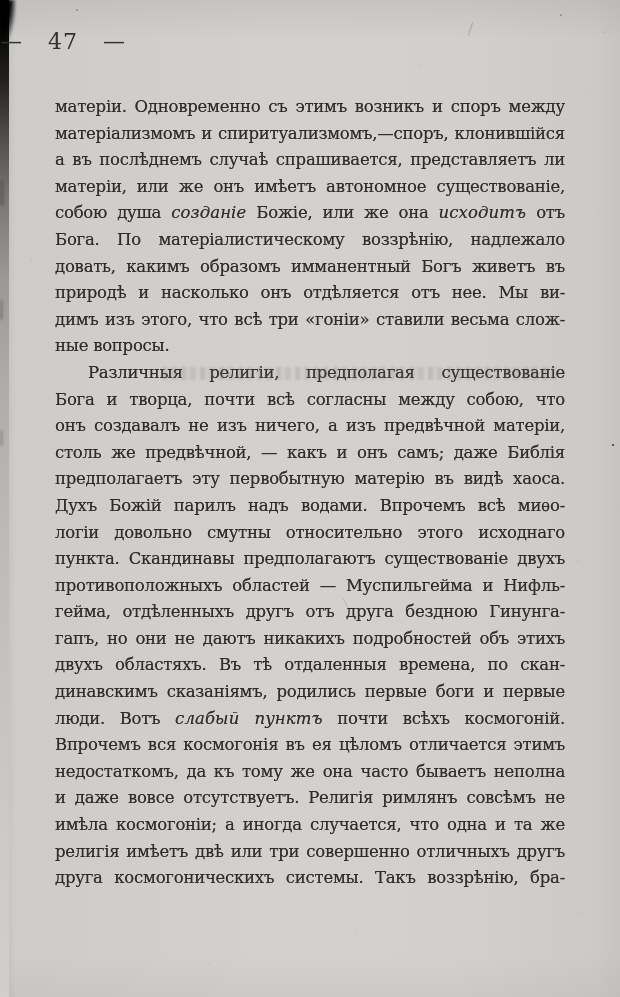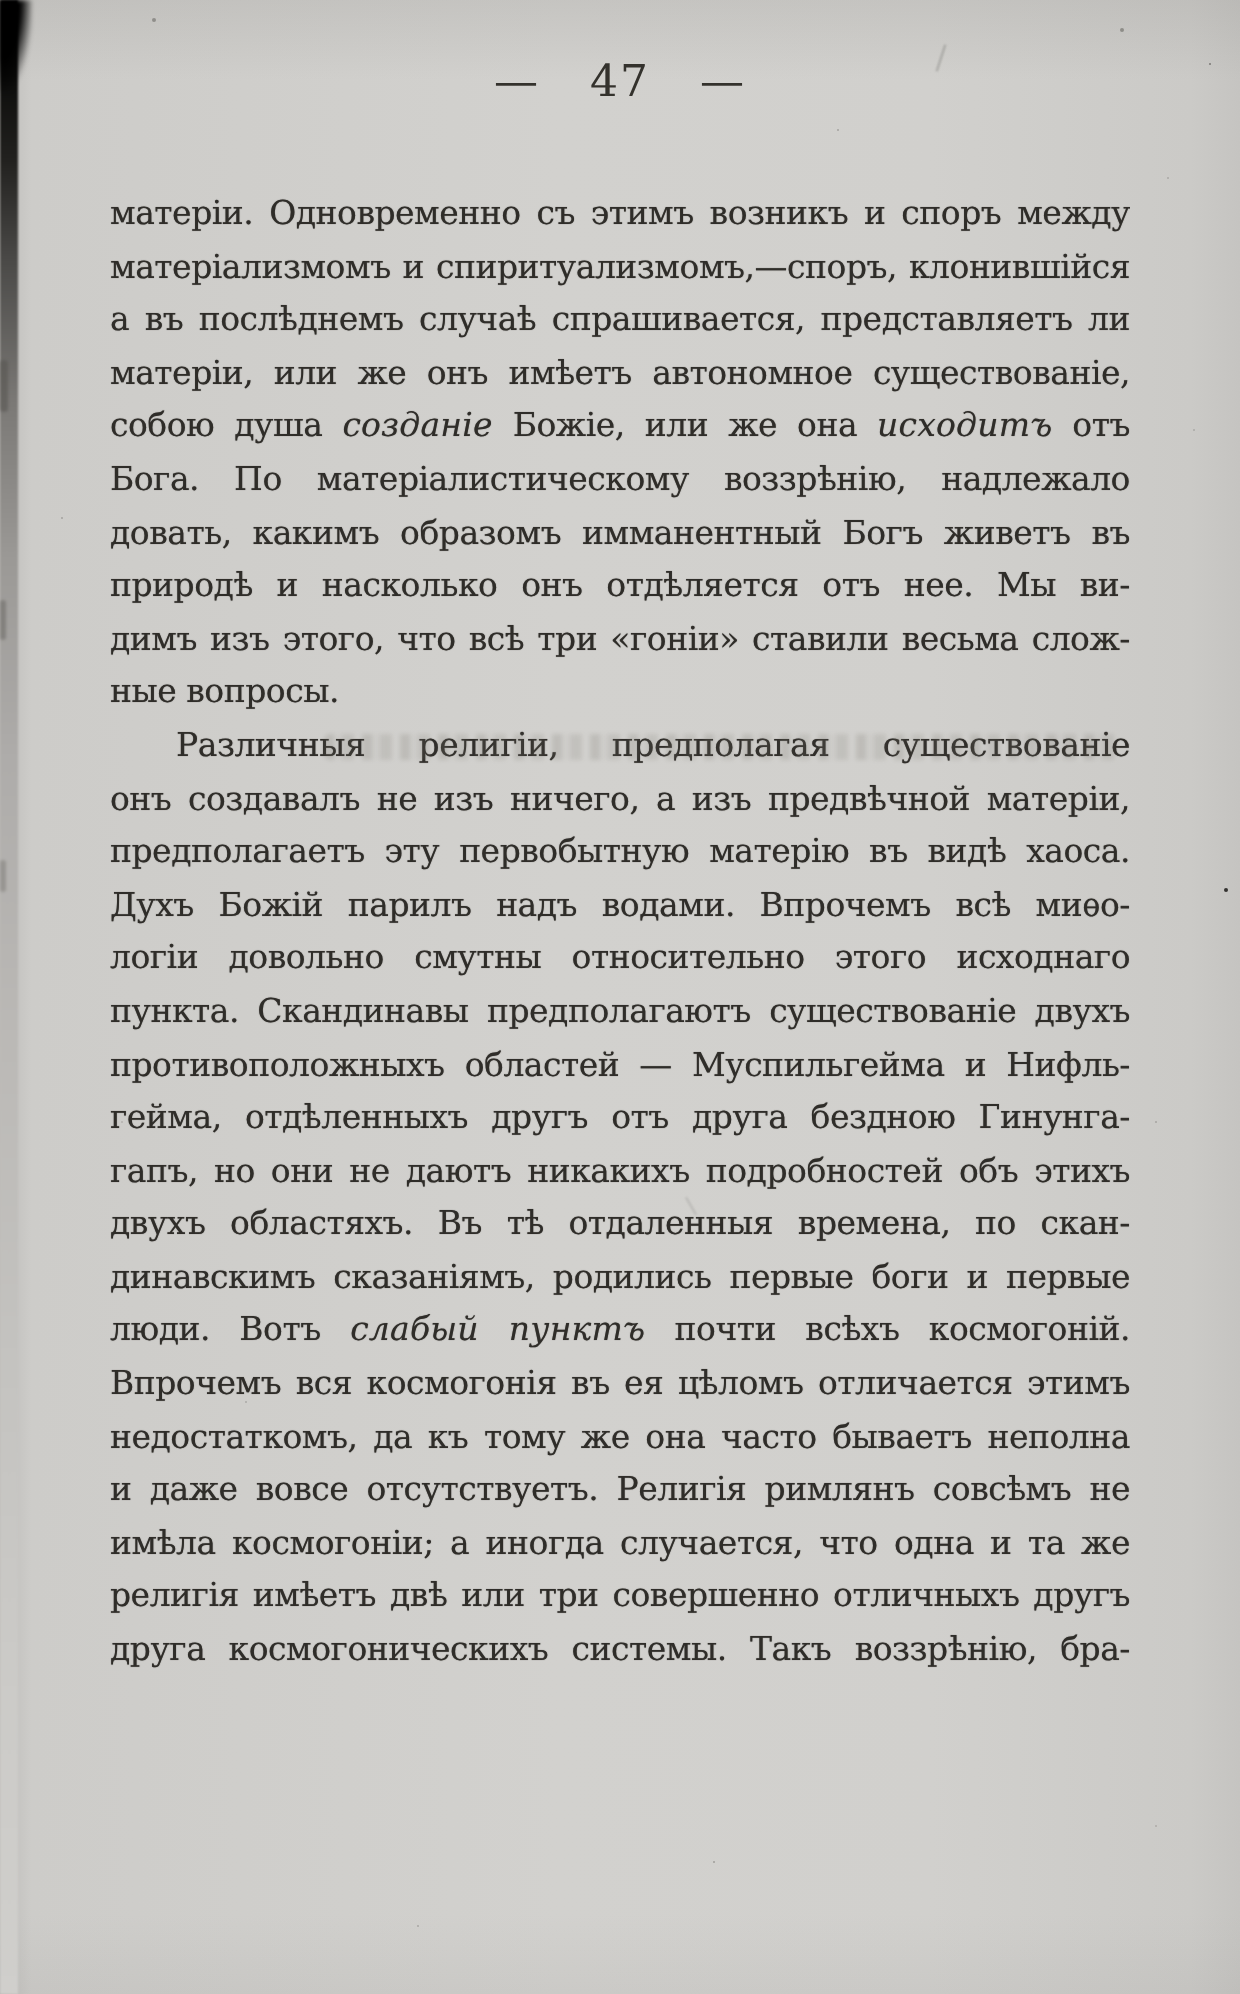--- a/index.html
+++ b/index.html
@@ -34,21 +34,21 @@
     background:radial-gradient(ellipse at 0% 0%, #000 0%, #000 45%, rgba(0,0,0,0) 75%);
     filter:blur(1px);
   }
   .edge-mark{position:absolute;left:0;background:#55534f;filter:blur(.8px);border-radius:2px;}
   .edge-mark.m1{top:180px;width:4px;height:26px;opacity:.55;}
   .edge-mark.m2{top:300px;width:3px;height:20px;opacity:.4;}
   .edge-mark.m3{top:430px;width:3px;height:16px;opacity:.3;}
   
   .header{
     position:absolute;top:28px;left:0;width:100%;
-    text-align:center;font-size:22px;line-height:28px;
+    text-align:left;font-size:22px;line-height:28px;
     word-spacing:17px;letter-spacing:1px;color:#34322d;
   }
   
   .textblock{
     position:absolute;top:94px;left:55px;width:510px;
     font-size:16.5px;letter-spacing:-0.25px;
     text-shadow:0 0 .5px rgba(47,45,41,.65);
   }
   .line{
     height:26.6px;line-height:26.6px;
@@ -107,21 +107,23 @@
       <div class="line"><span>матеріализмомъ и спиритуализмомъ,—споръ, клонившійся</span></div>
       <div class="line"><span>а въ послѣднемъ случаѣ спрашивается, представляетъ ли</span></div>
       <div class="line"><span>матеріи, или же онъ имѣетъ автономное существованіе,</span></div>
       <div class="line"><span>собою душа </span><span class="it">созданіе</span><span> Божіе, или же она </span><span class="it">исходитъ</span><span> отъ</span></div>
       <div class="line"><span>Бога. По матеріалистическому воззрѣнію, надлежало изслѣ-</span></div>
       <div class="line"><span>довать, какимъ образомъ имманентный Богъ живетъ въ</span></div>
       <div class="line"><span>природѣ и насколько онъ отдѣляется отъ нее. Мы ви-</span></div>
       <div class="line"><span>димъ изъ этого, что всѣ три «гоніи» ставили весьма слож-</span></div>
       <div class="line no-j"><span>ные вопросы.</span></div>
       <div class="line indent"><span>Различныя религіи, предполагая существованіе личнаго</span></div>
+      <div class="line"><span>Бога и творца, почти всѣ согласны между собою, что</span></div>
       <div class="line"><span>онъ создавалъ не изъ ничего, а изъ предвѣчной матеріи,</span></div>
+      <div class="line"><span>столь же предвѣчной, — какъ и онъ самъ; даже Библія</span></div>
       <div class="line"><span>предполагаетъ эту первобытную матерію въ видѣ хаоса.</span></div>
       <div class="line"><span>Духъ Божій парилъ надъ водами. Впрочемъ всѣ миѳо-</span></div>
       <div class="line"><span>логіи довольно смутны относительно этого исходнаго</span></div>
       <div class="line"><span>пункта. Скандинавы предполагаютъ существованіе двухъ</span></div>
       <div class="line"><span>противоположныхъ областей — Муспильгейма и Нифль-</span></div>
       <div class="line"><span>гейма, отдѣленныхъ другъ отъ друга бездною Гинунга-</span></div>
       <div class="line"><span>гапъ, но они не даютъ никакихъ подробностей объ этихъ</span></div>
       <div class="line"><span>двухъ областяхъ. Въ тѣ отдаленныя времена, по скан-</span></div>
       <div class="line"><span>динавскимъ сказаніямъ, родились первые боги и первые</span></div>
       <div class="line"><span>люди. Вотъ </span><span class="it">слабый пунктъ</span><span> почти всѣхъ космогоній.</span></div>

